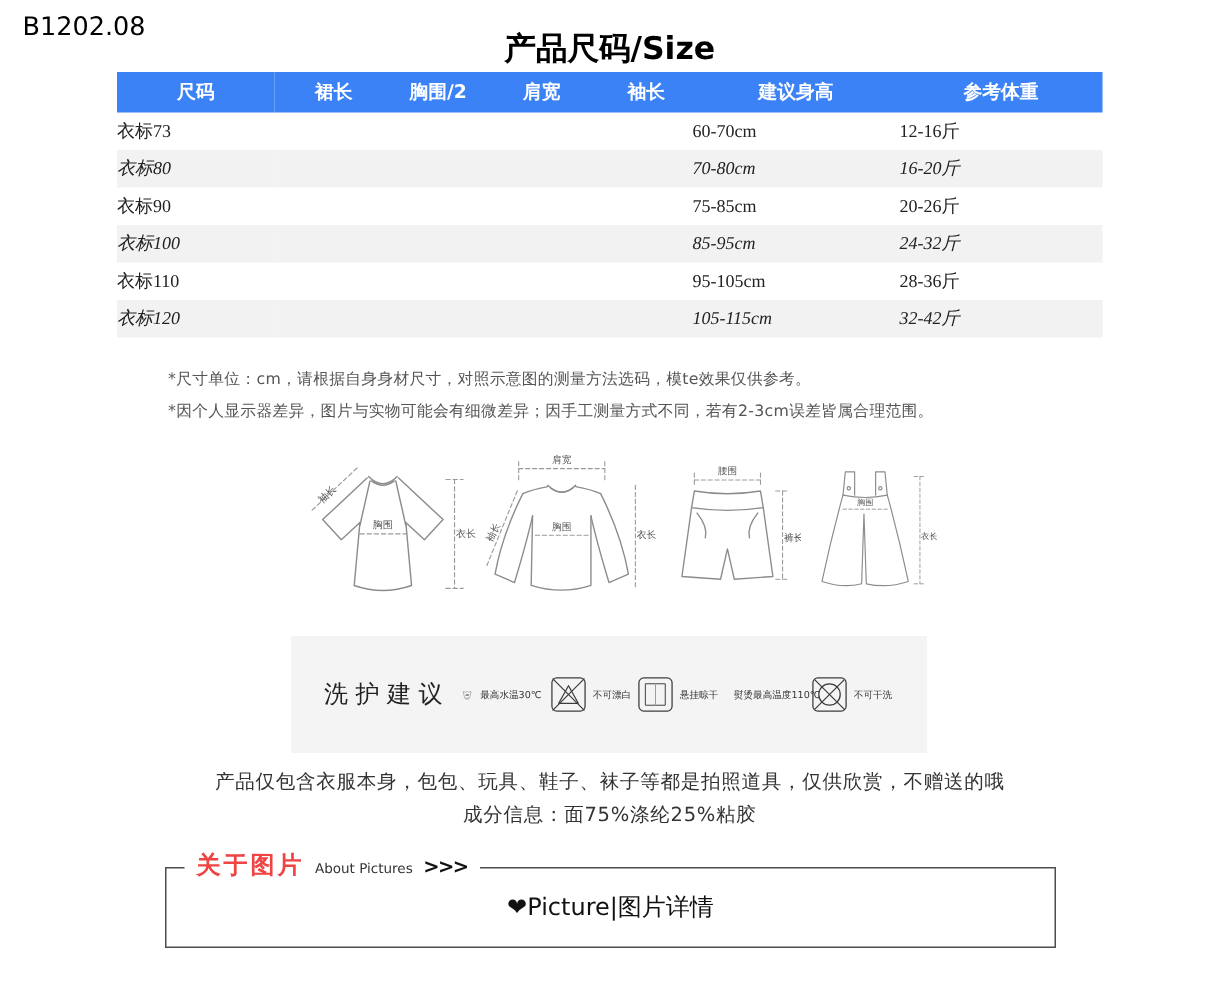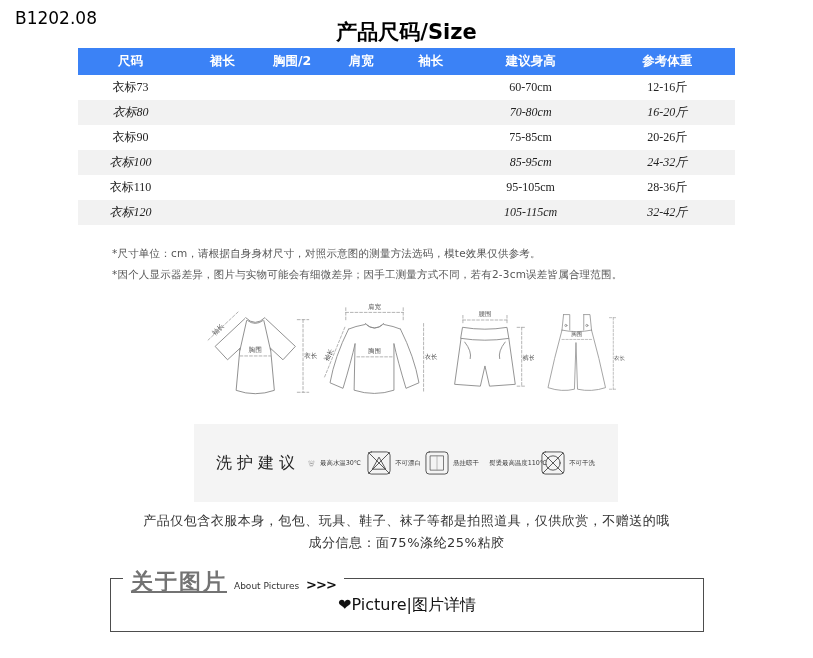--- a/index.html
+++ b/index.html
@@ -3,21 +3,21 @@
 <meta charset="utf-8">
 <style>
   html,body{margin:0;padding:0;background:#fff;}
   .page{position:relative;width:813px;height:658px;background:#ffffff;overflow:hidden;
         font-family:"DejaVu Sans","Liberation Sans",sans-serif;color:#333;}
   .code{position:absolute;left:15px;top:8px;font-size:17px;color:#000;}
   .title{position:absolute;left:0;right:0;top:18px;text-align:center;font-size:21px;font-weight:bold;color:#000;}
 
   .size-table{position:absolute;left:78px;top:48px;width:657px;border-collapse:collapse;table-layout:fixed;}
   .size-table th{background:#3b82f6;color:#fff;font-size:12.5px;font-weight:bold;height:27px;padding:0;text-align:center;}
-  .size-table td{height:25px;font-size:12px;color:#222;text-align:center;padding:0;
+  .size-table td{height:25px;font-size:12px;color:#222;text-align:left;padding:0;
                  font-family:"Liberation Serif","DejaVu Serif",serif;}
   .size-table tr.alt{background:#f2f2f2;font-style:italic;}
 
   .notes{position:absolute;left:112px;top:243px;font-size:10.5px;color:#555;line-height:21px;letter-spacing:.2px;}
 
   .diagrams{position:absolute;left:196px;top:296px;width:430px;height:124px;display:flex;align-items:flex-start;}
   .diagrams svg{display:block;}
   .diagrams path,.diagrams line,.diagrams circle{fill:none;stroke:#8c8c8c;stroke-width:1;stroke-linejoin:round;stroke-linecap:round;}
   .diagrams .dash{stroke:#9a9a9a;stroke-width:.8;stroke-dasharray:3 2;}
   .diagrams text{fill:#555;font-size:7px;font-family:"DejaVu Sans",sans-serif;}
@@ -29,21 +29,21 @@
   .care-item svg{display:block;}
   .care-item path,.care-item rect,.care-item line,.care-item circle{fill:none;stroke:#3d3d3d;stroke-width:1.3;stroke-linejoin:round;stroke-linecap:round;}
   .care-item text{fill:#3d3d3d;font-size:10px;font-weight:bold;font-family:"DejaVu Sans",sans-serif;}
   .care-caption{font-size:8px;color:#333;margin-top:2px;white-space:nowrap;transform:scale(.8);transform-origin:center top;}
 
   .props{position:absolute;left:0;right:0;top:512px;text-align:center;font-size:13px;color:#333;letter-spacing:.5px;}
   .composition{position:absolute;left:0;right:0;top:534px;text-align:center;font-size:13px;color:#333;letter-spacing:.5px;}
 
   .about-box{position:absolute;left:110px;top:578px;width:592px;height:52px;border:1px solid #4d4d4d;}
   .about-title{position:absolute;left:12px;top:-12px;background:#fff;padding:0 8px;display:flex;align-items:baseline;gap:7px;}
-  .about-title .t{font-size:22px;font-weight:bold;color:#737373;letter-spacing:2px;text-decoration:underline;}
+  .about-title .t{font-size:16px;font-weight:bold;color:#ef4444;letter-spacing:2px;}
   .about-title .s{font-size:9px;color:#333;}
   .about-title .a{font-size:13px;font-weight:bold;color:#111;letter-spacing:-1px;}
   .about-content{display:flex;width:100%;height:100%;align-items:center;justify-content:center;font-size:16px;color:#111;}
 </style>
 </head>
 <body>
 
 <div class="page">
 
   <div class="code">B1202.08</div>

